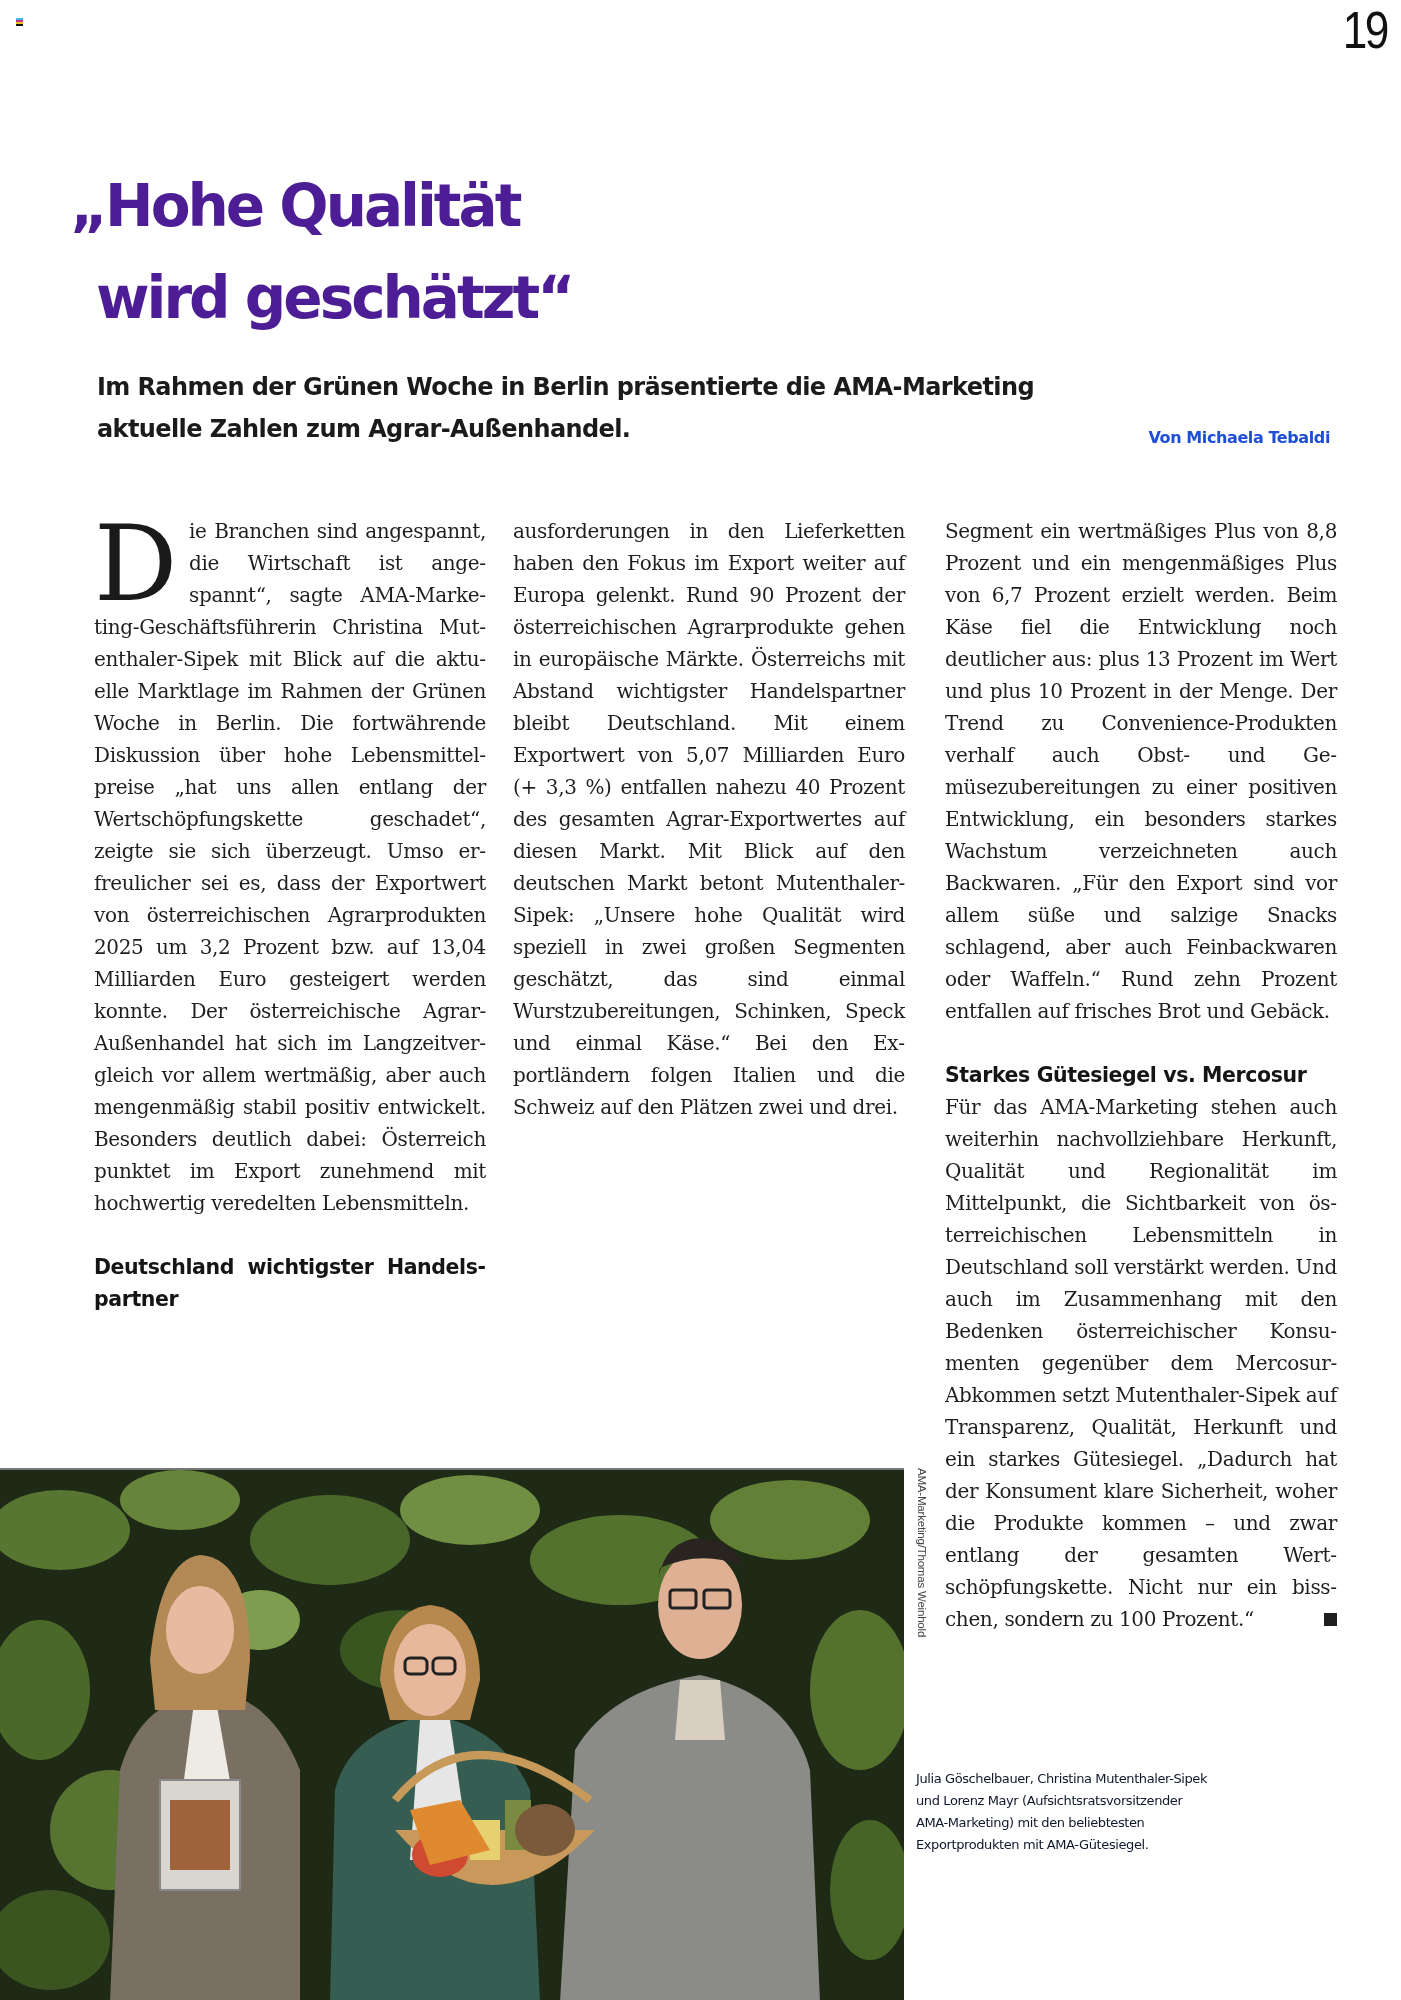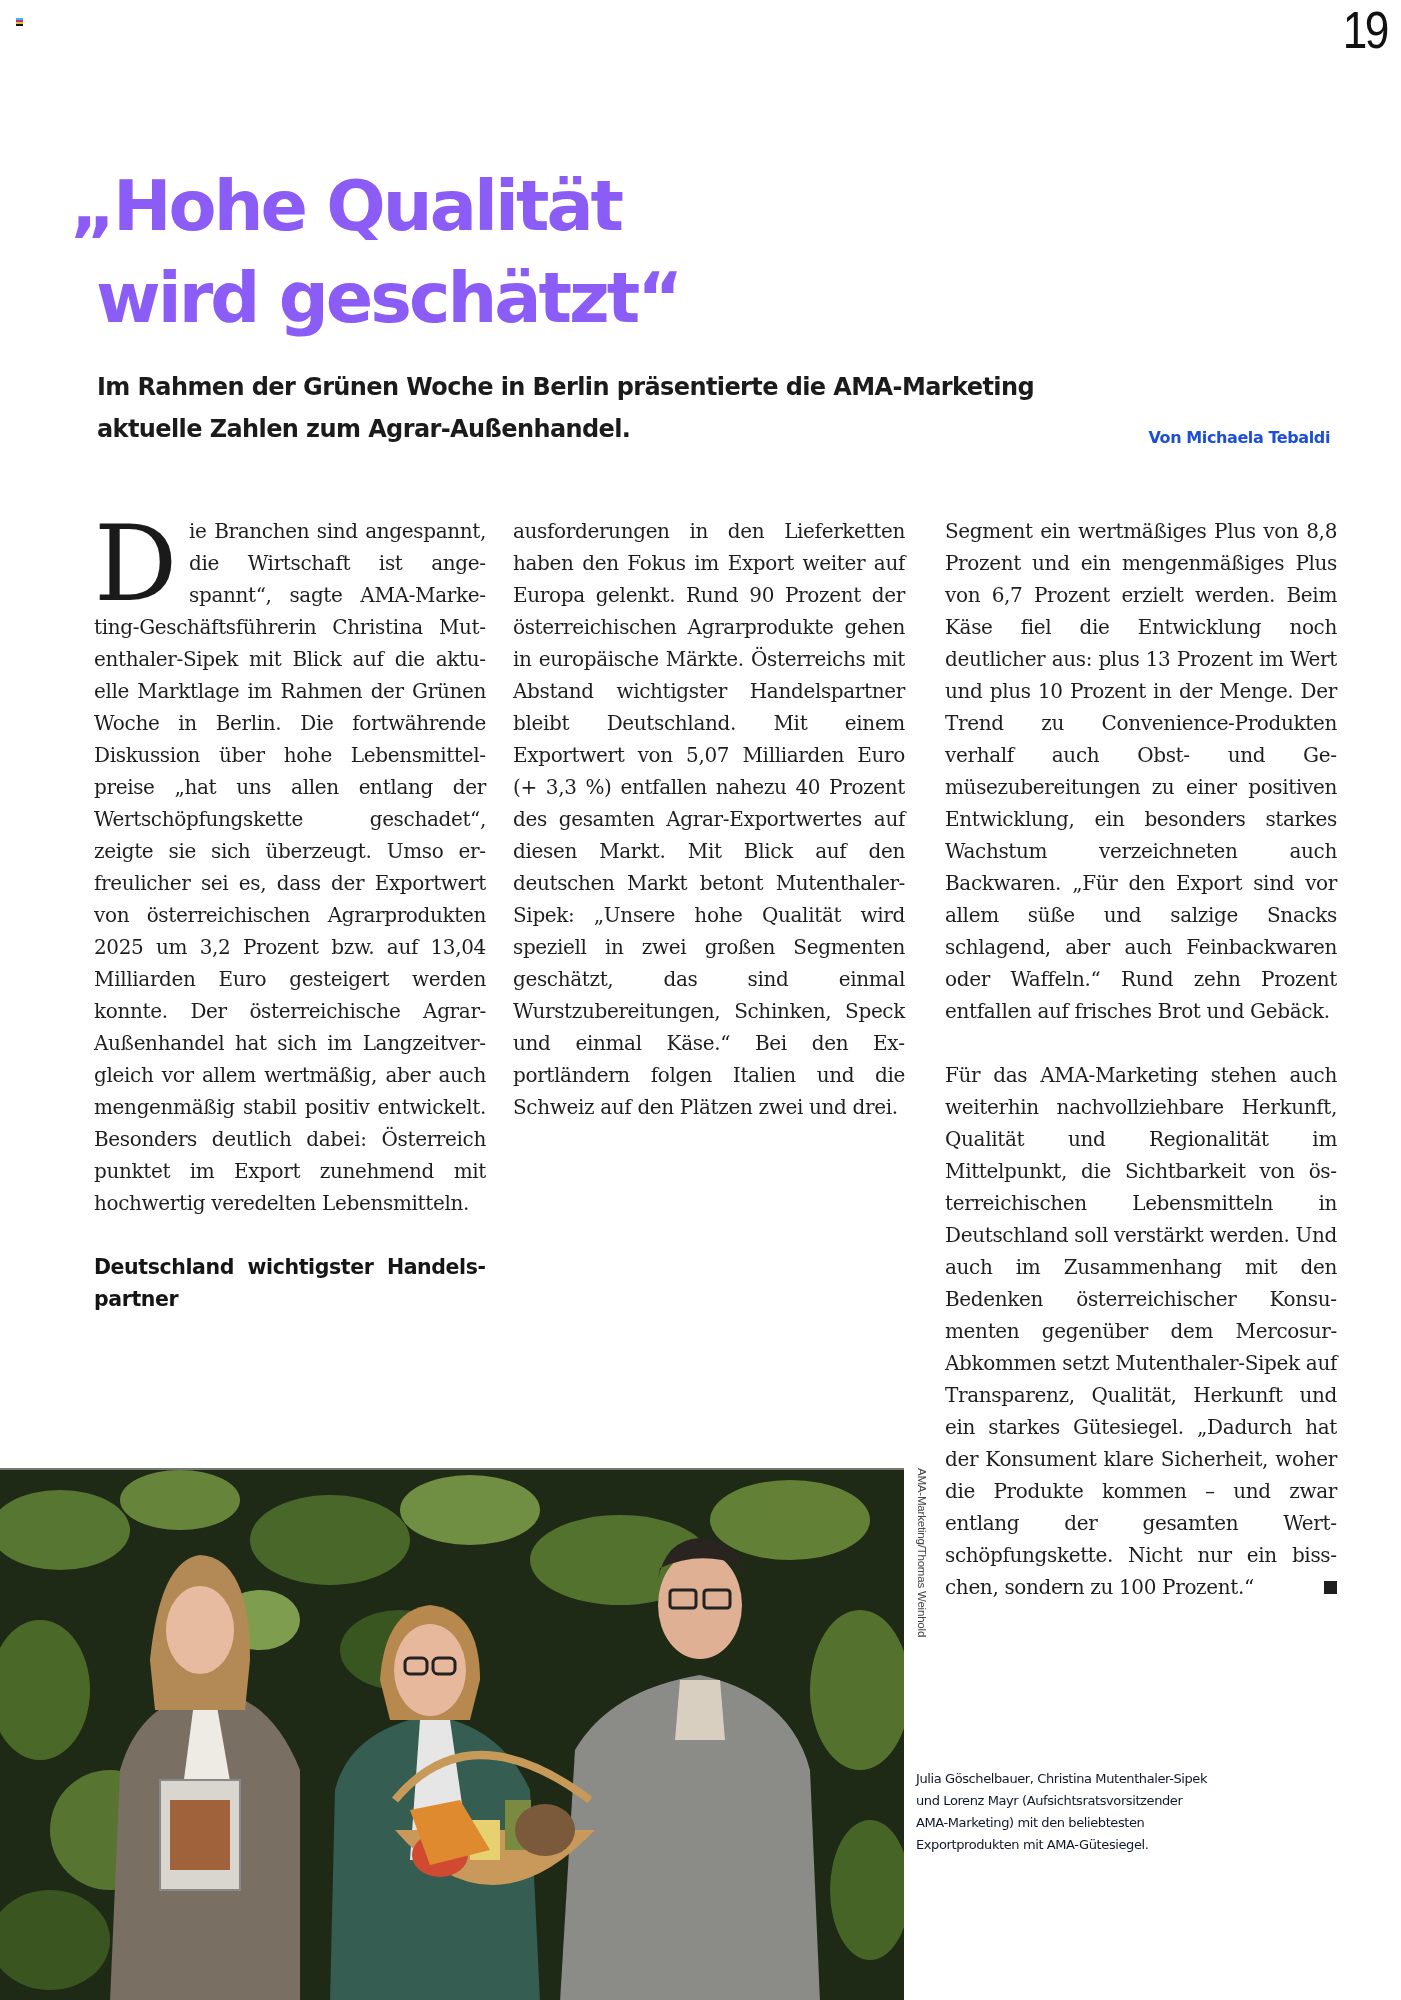--- a/index.html
+++ b/index.html
@@ -11,21 +11,21 @@
 
   .page-number {
     position: absolute; right: 14px; top: 0px;
     font-family: "Liberation Sans", sans-serif; font-size: 52px; font-weight: 400;
     letter-spacing: -3px; color: #111; transform: scaleX(0.85); transform-origin: right top;
   }
 
   .headline {
     position: absolute; left: 70px; top: 160px; width: 900px;
     font-family: "DejaVu Sans", sans-serif; font-weight: 700;
-    font-size: 70px; line-height: 92px; letter-spacing: -3px; color: #8b5cf6;
+    font-size: 58px; line-height: 92px; letter-spacing: -3px; color: #4c1d95;
   }
   .headline .l2 { display: block; padding-left: 26px; }
 
   .subhead {
     position: absolute; left: 97px; top: 366px; width: 940px;
     font-family: "DejaVu Sans", sans-serif; font-weight: 700;
     font-size: 24px; line-height: 42px; letter-spacing: -0.6px; color: #1b1b1b;
   }
   .byline {
     position: absolute; right: 71px; top: 428px;
@@ -103,20 +103,21 @@
 </div>
 
 <div class="col col-2">
   <p>ausforderungen in den Lieferketten haben den Fokus im Export weiter auf Europa gelenkt. Rund 90 Prozent der österreichischen Agrarprodukte ge­hen in europäische Märkte. Öster­reichs mit Abstand wichtigster Han­delspartner bleibt Deutschland. Mit einem Exportwert von 5,07 Milliarden Euro (+ 3,3 %) entfallen nahezu 40 Prozent des gesamten Agrar-Ex­portwertes auf diesen Markt. Mit Blick auf den deutschen Markt betont Mutenthaler-Sipek: „Unsere hohe Qualität wird speziell in zwei großen Segmenten geschätzt, das sind einmal Wurstzubereitungen, Schinken, Speck und einmal Käse.“ Bei den Ex­portländern folgen Italien und die Schweiz auf den Plätzen zwei und drei.</p>
   <div class="gap"></div>
 </div>
 
 <div class="col col-3">
   <p>Segment ein wertmäßiges Plus von 8,8 Prozent und ein mengenmäßiges Plus von 6,7 Prozent erzielt werden. Beim Käse fiel die Entwicklung noch deutlicher aus: plus 13 Prozent im Wert und plus 10 Prozent in der Men­ge. Der Trend zu Convenience-Pro­dukten verhalf auch Obst- und Ge­müsezubereitungen zu einer positi­ven Entwicklung, ein besonders starkes Wachstum verzeichneten auch Backwaren. „Für den Export sind vor allem süße und salzige Snacks schlagend, aber auch Fein­backwaren oder Waffeln.“ Rund zehn Prozent entfallen auf frisches Brot und Gebäck.</p>
   <div class="gap"></div>
+  <div class="sec-head">Starkes Gütesiegel vs. Mercosur</div>
   <p><span>Für das AMA-Marketing stehen auch weiterhin nachvollziehbare Her­kunft, Qualität und Regionalität im Mittelpunkt, die Sichtbarkeit von ös­terreichischen Lebensmitteln in Deutschland soll verstärkt werden. Und auch im Zusammenhang mit den Bedenken österreichischer Konsu­menten gegenüber dem Mercosur-Abkommen setzt Mutenthaler-Sipek auf Transparenz, Qualität, Herkunft und ein starkes Gütesiegel. „Dadurch hat der Konsument klare Sicherheit, woher die Produkte kommen – und zwar entlang der gesamten Wert­schöpfungskette. Nicht nur ein biss­chen, sondern zu 100 Prozent.“</span><span class="end-mark"></span></p>
 </div>
 
 <div class="photo">
   <svg width="904" height="532" viewBox="0 0 904 532">
     <defs>
       <radialGradient id="leafA" cx="50%" cy="50%" r="50%">
         <stop offset="0%" stop-color="#7fa04a"></stop>
           <stop offset="100%" stop-color="#2c3f1c"></stop>
       </radialGradient>

